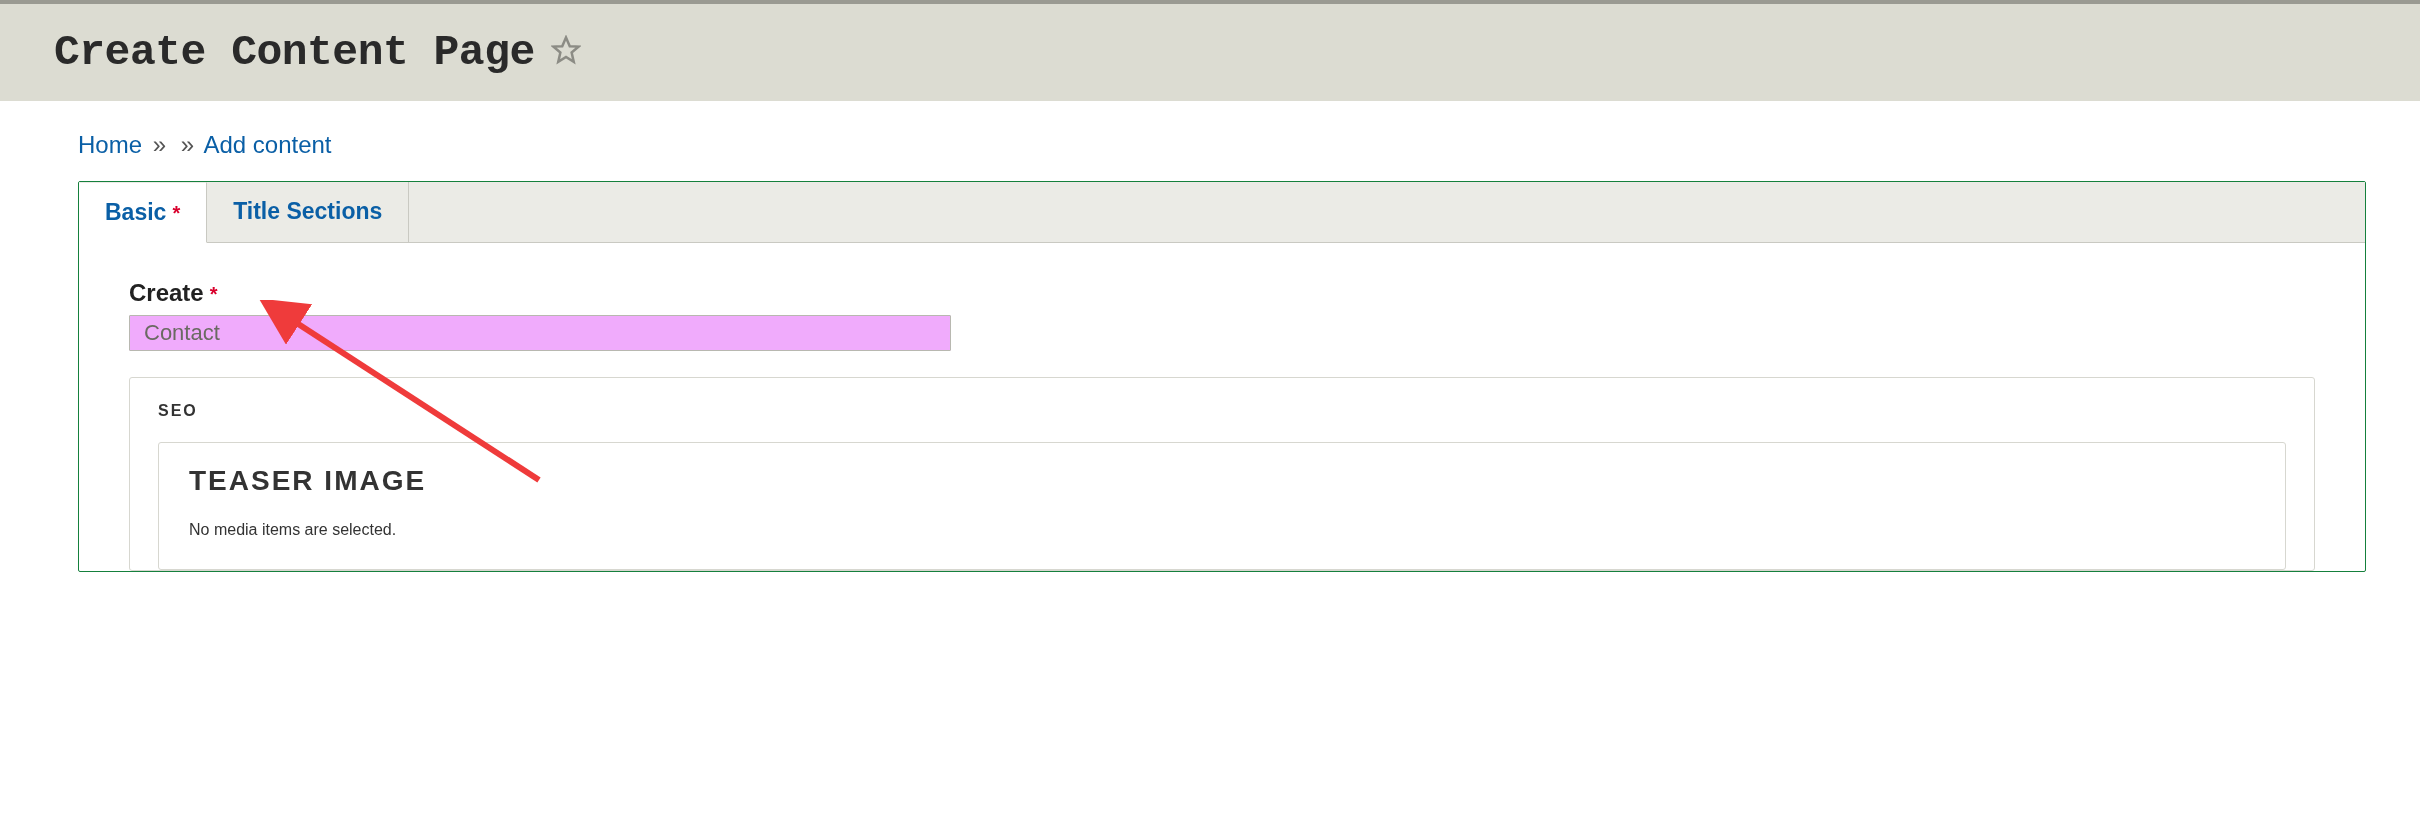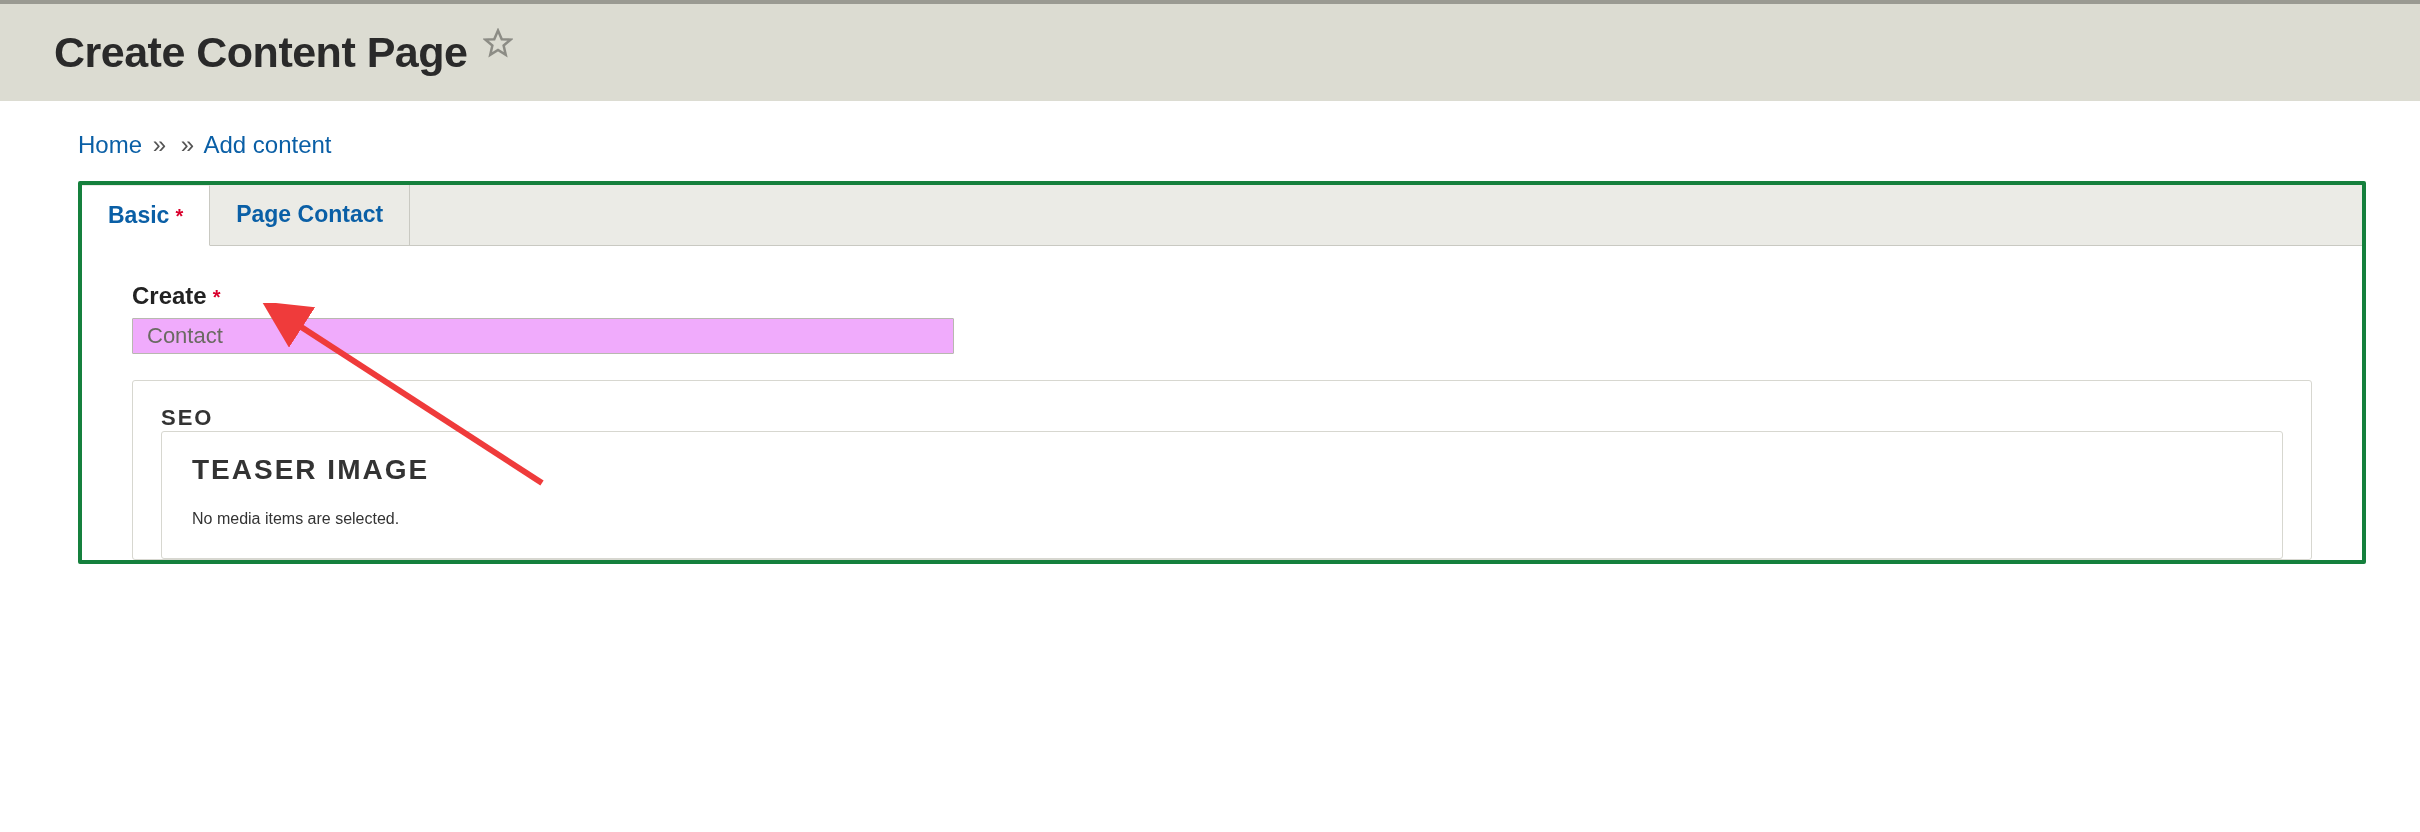--- a/index.html
+++ b/index.html
@@ -16,21 +16,23 @@
     min-height: 832px;
     background: #fff;
   }
   .header-bar {
     background: #dcdcd2;
     border-top: 4px solid #9a9a92;
     padding: 24px 0 24px 54px;
   }
   .page-title {
     display: flex;
+    align-items: center;
     gap: 16px;
+    font-family: Liberation Mono, monospace;
   }
   .page-title h1 {
     margin: 0;
     font-size: 43px;
     font-weight: 700;
     color: #2a2a2a;
     letter-spacing: -0.5px;
   }
   .star-icon svg {
     width: 30px;
@@ -49,21 +51,21 @@
   }
   .breadcrumb a {
     color: #0a5fa6;
     text-decoration: none;
   }
   .breadcrumb .sep {
     color: #555;
     margin: 0 4px;
   }
   .tabs-wrap {
-    border: 4px solid #15803d;
+    border: 1px solid #15803d;
     border-radius: 2px;
     background: #fff;
   }
   .tabs-bar {
     display: flex;
     background: #ebebe6;
     border-bottom: 1px solid #c9c9c2;
   }
   .tab {
     padding: 16px 26px;
@@ -113,24 +115,25 @@
     border-radius: 1px;
   }
   .fieldset {
     margin-top: 26px;
     border: 1px solid #d7d7d0;
     border-radius: 3px;
     background: #fff;
     padding: 24px 28px 0 28px;
   }
   .fieldset-title {
-    font-size: 22px;
+    font-size: 16px;
     font-weight: 700;
     letter-spacing: 2px;
     color: #333;
+    margin-bottom: 22px;
   }
   .inner-fieldset {
     border: 1px solid #d7d7d0;
     border-radius: 3px;
     background: #fff;
     padding: 22px 30px 30px 30px;
   }
   .inner-fieldset-title {
     font-size: 28px;
     font-weight: 700;
@@ -172,21 +175,21 @@
       <a href="#">Add content</a>
     </nav>
 
     <div class="tabs-wrap" style="position:relative;">
 
       <div class="tabs-bar">
         <div class="tab active">
           <span>Basic</span><span class="req">*</span>
         </div>
         <div class="tab">
-          <span>Page Contact</span>
+          <span>Title Sections</span>
         </div>
       </div>
 
       <div class="tab-body">
 
         <div class="field-label">
           <span>Create</span><span class="req">*</span>
         </div>
         <input type="text" class="text-input" value="Contact" style="">
 

